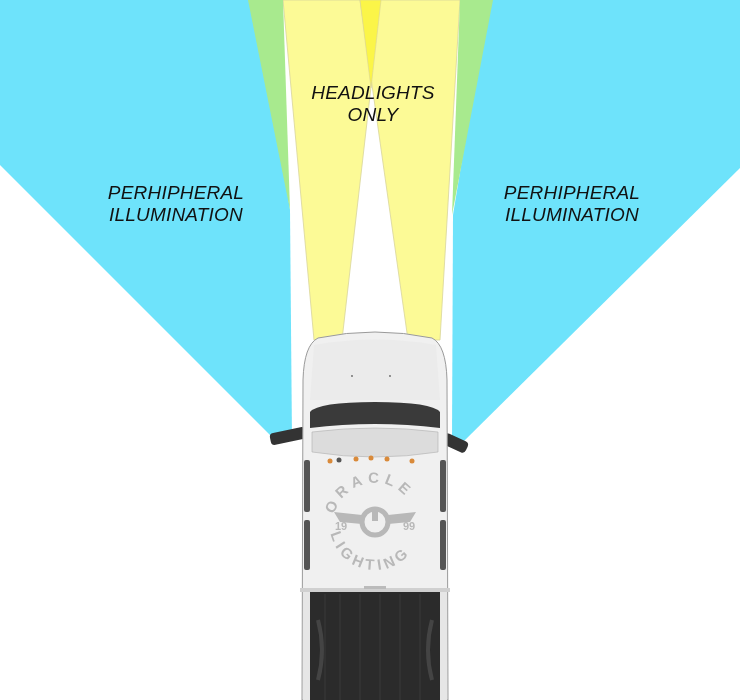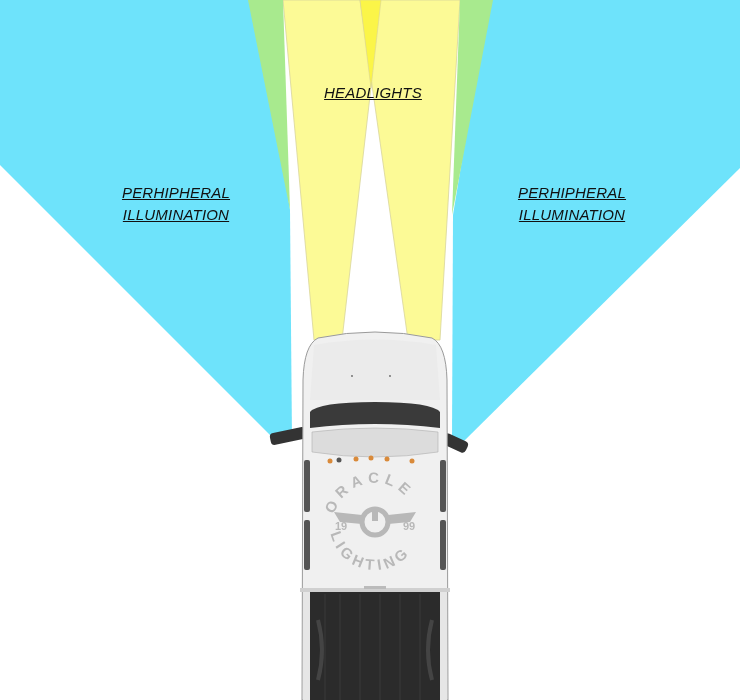--- a/index.html
+++ b/index.html
@@ -1,20 +1,20 @@
 <!DOCTYPE html>
 <html><head>
 <meta charset="utf-8">
 <style>
   html, body { margin:0; padding:0; background:#ffffff; }
   #stage { position:relative; width:740px; height:700px; overflow:hidden; background:#ffffff; }
   #scene { position:absolute; left:0; top:0; }
   .label {
     position:absolute; font-family:"Liberation Sans", sans-serif; font-style:italic;
-    font-size:15px; line-height:22px; color:#111111; text-align:center; letter-spacing:0.2px;text-decoration:underline;
+    font-size:19px; line-height:22px; color:#111111; text-align:center; letter-spacing:0.2px;
   }
   .label span { display:block; }
 </style>
 </head>
 <body>
 
 <div id="stage">
   <svg id="scene" width="740" height="700" viewBox="0 0 740 700">
 
     <polygon points="0,0 258,0 290,210 292,440 275,440 0,165" fill="#6ee3fb"></polygon>
@@ -96,20 +96,21 @@
       </g>
       <path d="M318,620 Q326,650 318,680" fill="none" stroke="#444" stroke-width="4"></path>
       <path d="M432,620 Q424,650 432,680" fill="none" stroke="#444" stroke-width="4"></path>
       <rect x="303" y="592" width="7" height="108" fill="#e6e6e6"></rect>
       <rect x="440" y="592" width="7" height="108" fill="#e6e6e6"></rect>
     </g>
   </svg>
 
   <div class="label" style="left:290px; top:82px; width:166px;">
     <span>HEADLIGHTS</span>
+    <span>ONLY</span>
   </div>
   <div class="label" style="left:96px; top:182px; width:160px;">
     <span>PERHIPHERAL</span>
     <span>ILLUMINATION</span>
   </div>
   <div class="label" style="left:492px; top:182px; width:160px;">
     <span>PERHIPHERAL</span>
     <span>ILLUMINATION</span>
   </div>
 </div>

